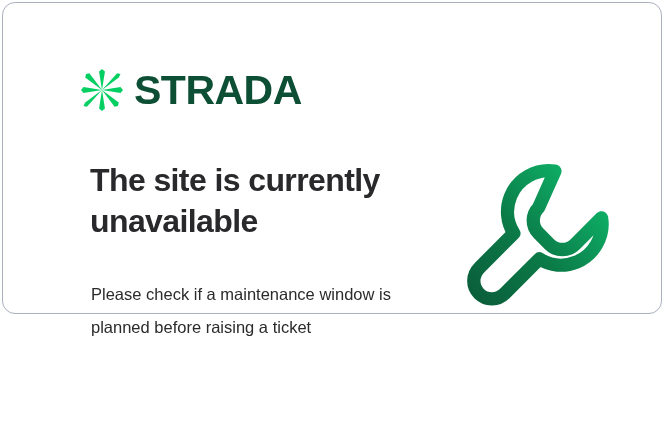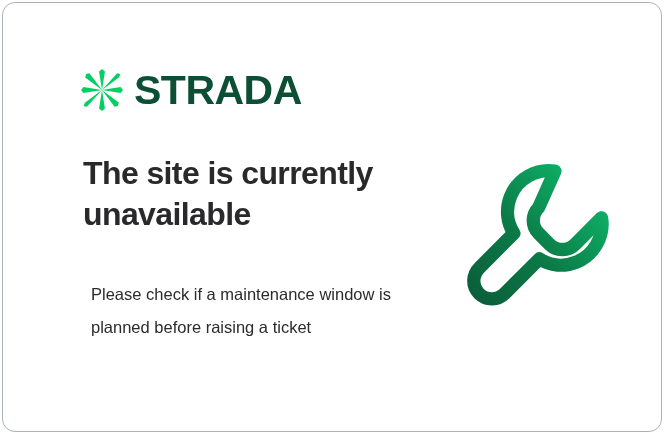--- a/index.html
+++ b/index.html
@@ -21,21 +21,21 @@
     overflow: hidden;
     background: #ffffff;
   }
 
   
   .card {
     position: absolute;
     left: 2px;
     top: 2px;
     width: 660px;
-    height: 430px;
+    height: 312px;
     box-sizing: border-box;
     background: #ffffff;
     border: 1px solid #aab0bd;
     border-radius: 13px;
   }
 
   
   .brand {
     position: absolute;
     left: 78px;
@@ -64,21 +64,21 @@
   .headline {
     position: absolute;
     left: 80px;
     top: 150px;
     width: 330px;
     font-size: 32px;
     font-weight: bold;
     line-height: 1.28;
     letter-spacing: -0.6px;
     color: #29292b;
-    margin: 0;
+    margin: 7px;
   }
 
   
   .body-copy {
     position: absolute;
     left: 80px;
     top: 267px;
     width: 310px;
     font-size: 16.5px;
     font-weight: normal;

